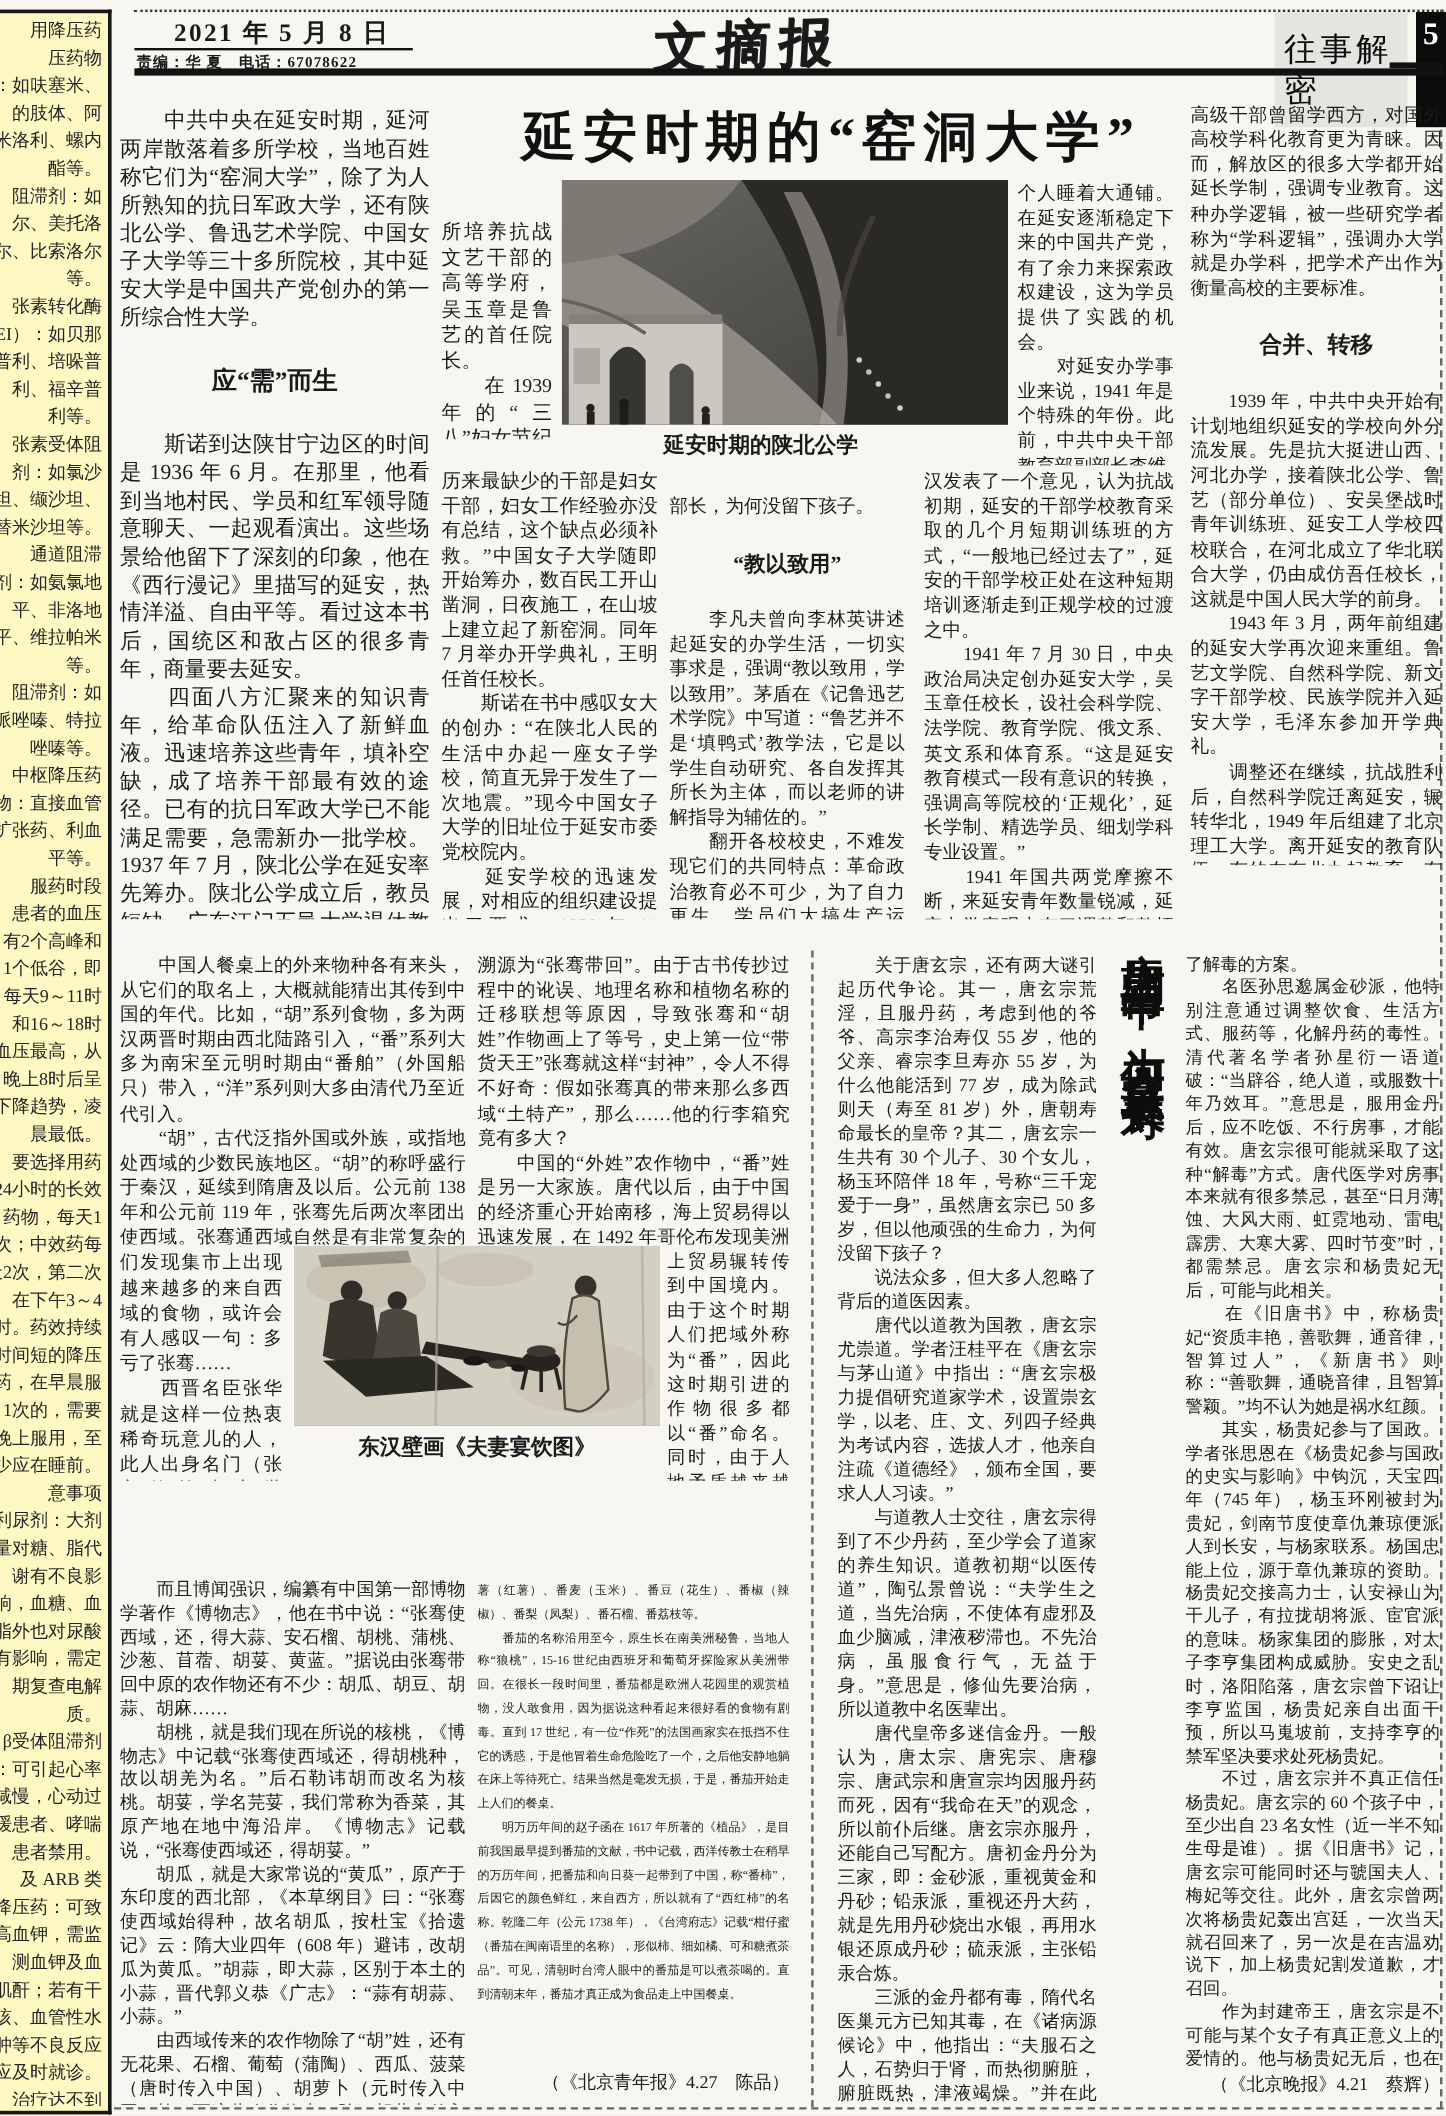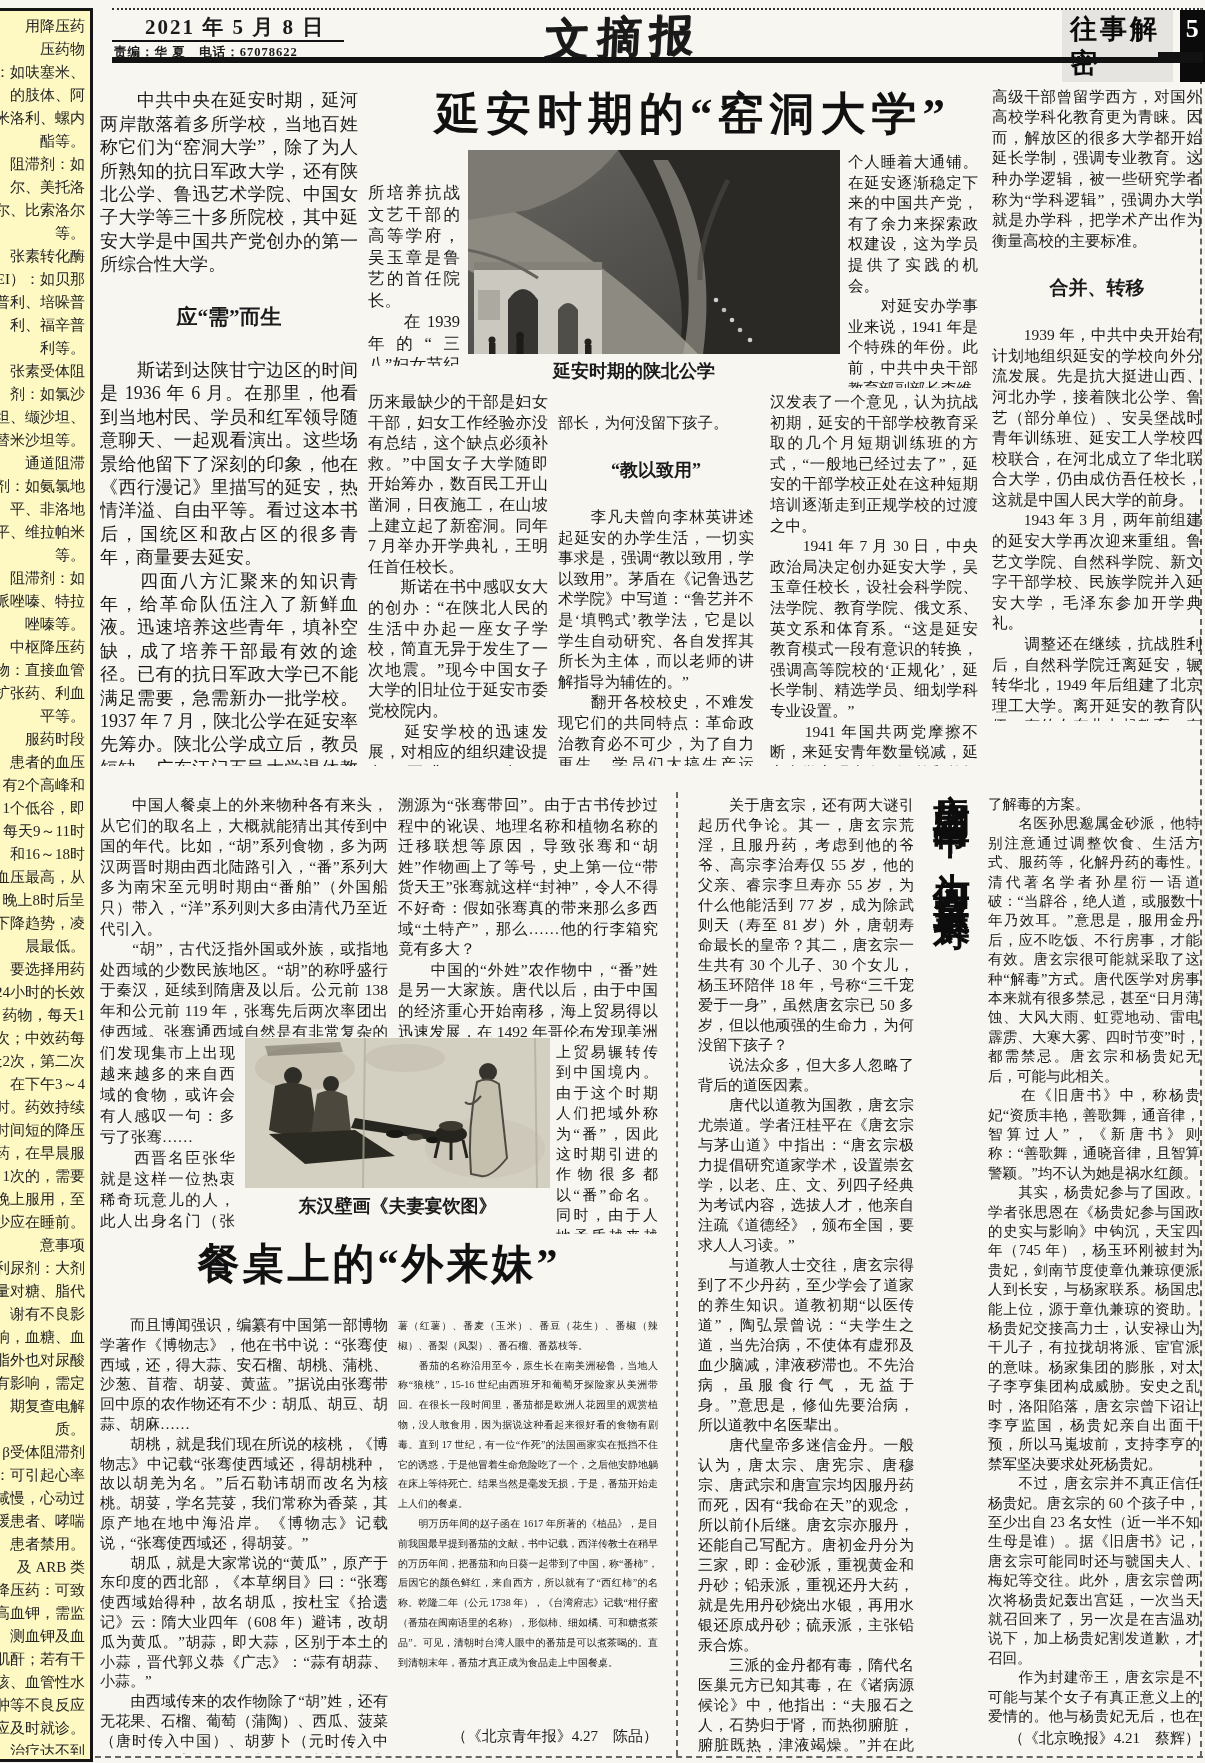--- a/index.html
+++ b/index.html
@@ -18,22 +18,22 @@
   .dashed-h{position:absolute;border-top:2px dashed #666;}
   .vtitle{position:absolute;writing-mode:vertical-rl;text-orientation:upright;
           font-weight:900;font-size:37px;letter-spacing:7px;color:#0d0d0d;line-height:62px;}
   .masthead{position:absolute;font-weight:900;font-size:44px;letter-spacing:8px;
             transform:skewX(-5deg) rotate(-2deg);text-shadow:1px 1px 0 #222;}
   .strip{position:absolute;left:0;top:8px;width:90px;height:1748px;
          border:3px solid #161616;border-left:none;overflow:hidden;background:#fef9c3;}
   .strip-inner{position:absolute;right:5px;top:4px;width:120px;text-align:right;
          font-size:15px;line-height:23px;white-space:pre-line;color:#242424;overflow:hidden;height:1740px;}
   .tagbox{position:absolute;display:flex;align-items:stretch;}
-  .tag{background:#e5e4e1;color:#0b0b0b;font-weight:700;font-size:27px;letter-spacing:3px;
-       padding:2px 8px;line-height:34px;}
+  .tag{background:#e5e4e1;color:#0b0b0b;font-weight:400;font-size:27px;letter-spacing:3px;
+       padding:14px 8px;line-height:34px;}
   .pagenum{background:#0b0b0b;color:#ffffff;font-weight:900;font-size:26px;width:32px;
        text-align:center;margin-left:7px;line-height:38px;}
   .photo{position:absolute;overflow:hidden;box-shadow:0 0 0 1px #8a8a86 inset;}
 </style>
 </head>
 <body>
 
 <div class="page">
 
   <div class="dotted-h" style="left:112px;top:8px;width:1091px;"></div>
@@ -241,21 +241,20 @@
       <ellipse cx="206" cy="88" rx="12" ry="5" fill="#3a362e"></ellipse>
       <path d="M194 102 L190 120 M206 104 L206 122 M218 102 L222 120" stroke="#22201b" stroke-width="3"></path>
       <path d="M120 0 L118 150 M290 0 L292 150" stroke="#b3ae9e" stroke-width="2" opacity="0.7"></path>
       <rect width="305" height="150" fill="#7a7466" opacity="0.05"></rect>
     </svg>
   </div>
   <div class="caption" style="left:245px;top:1194px;width:305px;text-align:center;font-size:18px;">东汉壁画《夫妻宴饮图》</div>
 
   <div class="col" style="left:556px;top:1042px;width:102px;height:192px;font-size:15px;line-height:20.4px;">上贸易辗转传到中国境内。由于这个时期人们把域外称为“番”，因此这时期引进的作物很多都以“番”命名。同时，由于人地矛盾越来越突出，高产的经济作物占了大部分，包括番</div>
 
-  <div class="headline" style="left:100px;top:1236px;width:558px;font-size:42px;letter-spacing:3px;">餐桌上的“外来妹”</div>
 
   <div class="col" style="left:100px;top:1316px;width:288px;height:438px;font-size:15px;line-height:19.8px;">　　而且博闻强识，编纂有中国第一部博物学著作《博物志》，他在书中说：“张骞使西域，还，得大蒜、安石榴、胡桃、蒲桃、沙葱、苜蓿、胡荽、黄蓝。”据说由张骞带回中原的农作物还有不少：胡瓜、胡豆、胡蒜、胡麻……
 　　胡桃，就是我们现在所说的核桃，《博物志》中记载“张骞使西域还，得胡桃种，故以胡羌为名。”后石勒讳胡而改名为核桃。胡荽，学名芫荽，我们常称为香菜，其原产地在地中海沿岸。《博物志》记载说，“张骞使西域还，得胡荽。”
 　　胡瓜，就是大家常说的“黄瓜”，原产于东印度的西北部，《本草纲目》曰：“张骞使西域始得种，故名胡瓜，按杜宝《拾遗记》云：隋大业四年（608 年）避讳，改胡瓜为黄瓜。”胡蒜，即大蒜，区别于本土的小蒜，晋代郭义恭《广志》：“蒜有胡蒜、小蒜。”
 　　由西域传来的农作物除了“胡”姓，还有无花果、石榴、葡萄（蒲陶）、西瓜、菠菜（唐时传入中国）、胡萝卜（元时传入中国）等，而这些农作物中，除了胡萝卜传入中国年代很晚的缘故，其他几乎都被归为张骞名下。
 　　张骞的贡献是不可磨灭的，然而，有一说一，我们餐桌上的这些食物并不能简单</div>
   <div class="col" style="left:398px;top:1316px;width:260px;height:406px;font-size:10px;line-height:19.8px;">薯（红薯）、番麦（玉米）、番豆（花生）、番椒（辣椒）、番梨（凤梨）、番石榴、番荔枝等。
 　　番茄的名称沿用至今，原生长在南美洲秘鲁，当地人称“狼桃”，15-16 世纪由西班牙和葡萄牙探险家从美洲带回。在很长一段时间里，番茄都是欧洲人花园里的观赏植物，没人敢食用，因为据说这种看起来很好看的食物有剧毒。直到 17 世纪，有一位“作死”的法国画家实在抵挡不住它的诱惑，于是他冒着生命危险吃了一个，之后他安静地躺在床上等待死亡。结果当然是毫发无损，于是，番茄开始走上人们的餐桌。
 　　明万历年间的赵子函在 1617 年所著的《植品》，是目前我国最早提到番茄的文献，书中记载，西洋传教士在稍早的万历年间，把番茄和向日葵一起带到了中国，称“番柿”，后因它的颜色鲜红，来自西方，所以就有了“西红柿”的名称。乾隆二年（公元 1738 年），《台湾府志》记载“柑仔蜜（番茄在闽南语里的名称），形似柿、细如橘、可和糖煮茶品”。可见，清朝时台湾人眼中的番茄是可以煮茶喝的。直到清朝末年，番茄才真正成为食品走上中国餐桌。</div>
   <div class="byline" style="left:398px;top:1726px;width:260px;">（《北京青年报》4.27　陈品）</div>

